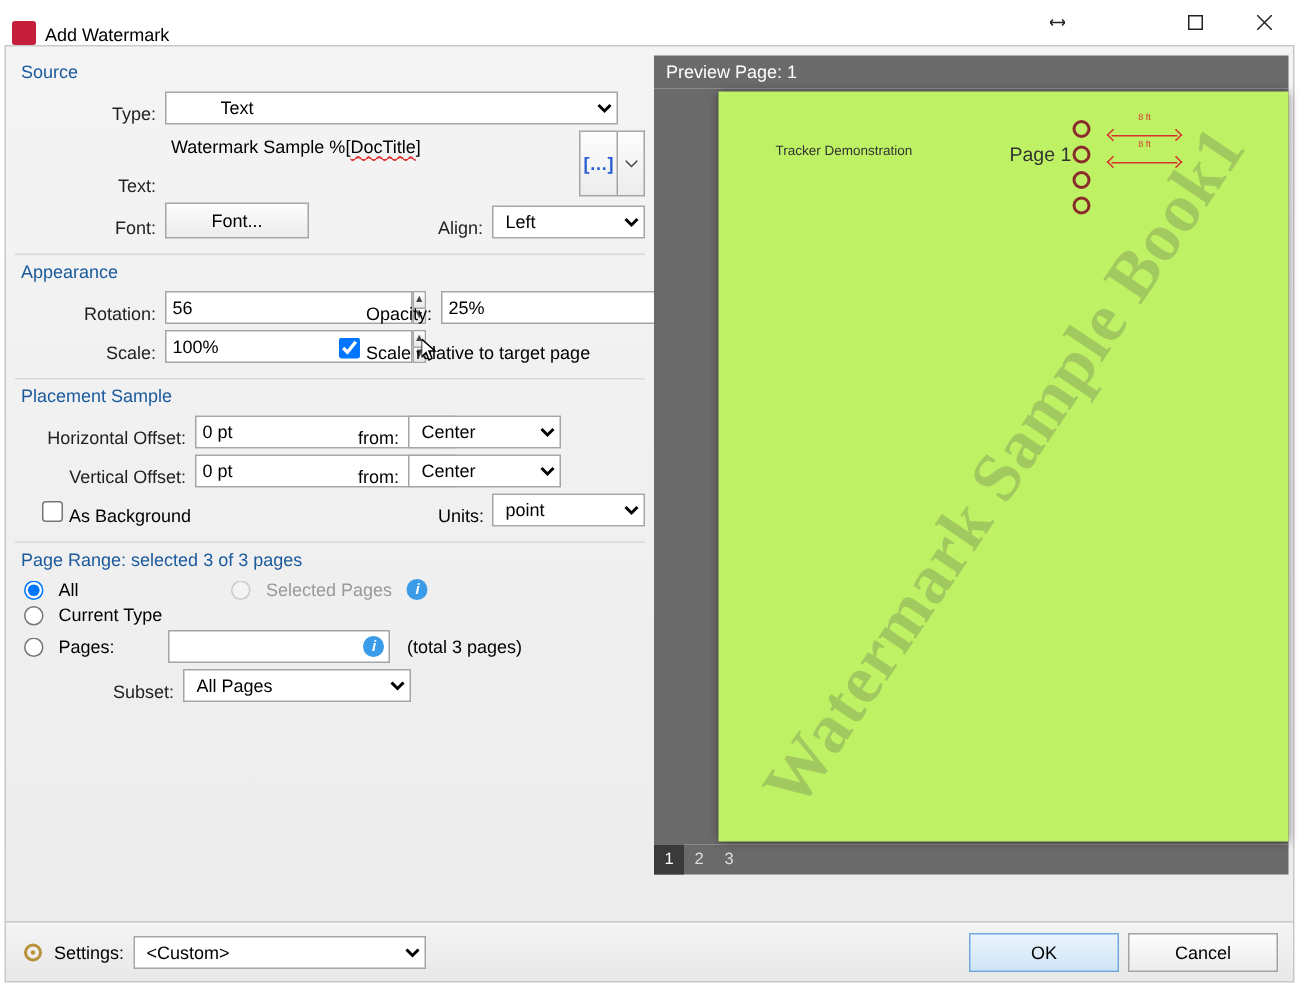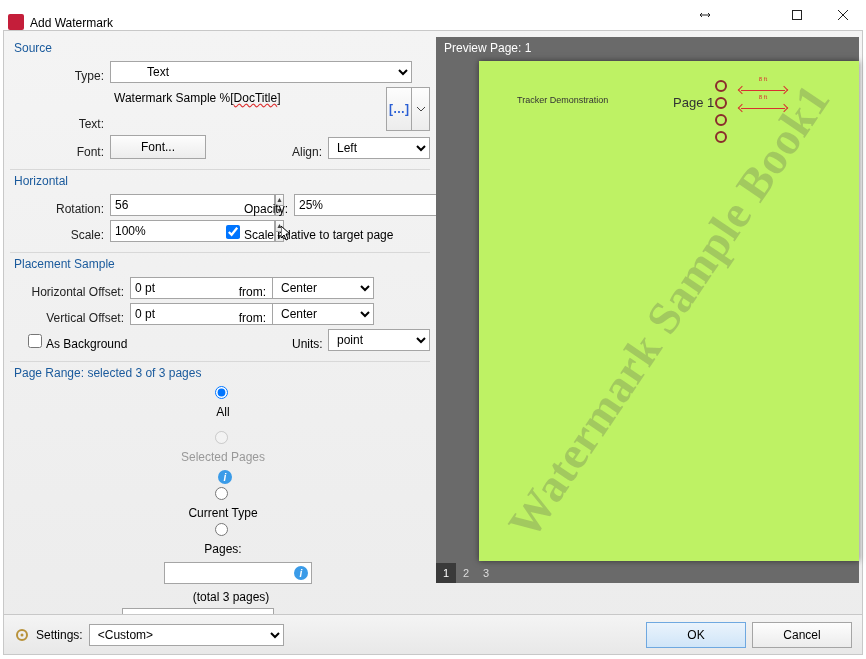--- a/index.html
+++ b/index.html
@@ -30,21 +30,21 @@
   .spin { display:flex; width:102px; }
   .spin-input { flex:1; border-right:none; }
   .spin-btns { display:flex; flex-direction:column; border:1px solid #a5a5a5; width:16px; }
   .spin-btns div { flex:1; display:flex; align-items:center; justify-content:center; background:linear-gradient(#fdfdfd,#e8e8e8); font-size:7px; line-height:1; color:#444; }
   .spin-btns div:first-child { border-bottom:1px solid #a5a5a5; }
   .chk { width:14px; height:14px; margin-right:4px; }
   .opacity-lbl { width:82px; text-align:right; padding-right:6px; }
   .from-lbl { width:36px; text-align:right; padding-right:6px; margin-left:24px;}
   .from-select { width:102px; }
   .units-select { width:102px; }
-  .radio-row { display:flex; align-items:center; margin:3px 0 3px 6px; gap:6px;flex-direction:column; }
+  .radio-row { display:flex; align-items:center; margin:3px 0 3px 6px; gap:6px; }
   input[type=radio] { margin:0 4px 0 0; }
   .info-icon { display:inline-flex; width:14px; height:14px; border-radius:50%; background:#3a9be8; color:#fff; align-items:center; justify-content:center; font-size:10px; font-weight:bold; font-style:italic; margin-left:4px;}
   .pages-input { width:148px; margin-left:30px; }
   .subset-select { width:152px; margin-left:0; }
   .preview-header { background:#6a6a6a; color:#fff; padding:4px 8px; font-size:12px; }
   .preview-body { flex:1; background:#6a6a6a; display:flex; align-items:center; justify-content:center; position:relative; }
   .page { width:380px; height:500px; background:#bef264; box-shadow:0 0 6px rgba(0,0,0,.5); position:relative; overflow:hidden;margin-left:43px; }
   .page-text { position:absolute; top:34px; left:38px; font-size:9px; color:#333;}
   .page-num { position:absolute; top:34px; left:194px; font-size:13px; color:#333;}
   .radioset { position:absolute; top:14px; left:236px; }
@@ -124,21 +124,21 @@
         <div class="lbl">Font:</div>
         <button class="font-btn">Font...</button>
         <div style="flex:1"></div>
         <div class="lbl-sm">Align:</div>
         <select class="align-select">
           <option>Left</option>
         </select>
       </div>
 
       <div style="border-top:1px solid #d8d8d8; margin-top:10px;"></div>
-      <div class="section-title">Horizontal</div>
+      <div class="section-title">Appearance</div>
 
       <div class="row">
         <div class="lbl">Rotation:</div>
         <div class="spin">
           <input class="spin-input" type="text" value="56" style="">
           <div class="spin-btns">
               <div>▲</div>
               <div>▼</div>
             </div>
         </div>
@@ -219,21 +219,21 @@
         <input type="radio" name="pr" style="">
         <span>Current Type</span>
       </div>
       <div class="radio-row">
         <input type="radio" name="pr" style="">
         <span>Pages:</span>
         <div style="position:relative; display:inline-block;">
           <input type="text" class="pages-input" style="">
           <span class="info-icon" style="position:absolute; right:4px; top:4px; margin:0;">i</span>
         </div>
-        <span style="margin-left:16px">(total 3 pages)</span>
+        <span style="margin-left:5px">(total 3 pages)</span>
       </div>
       <div class="row">
         <div class="lbl" style="width:112px; padding-left:0;">Subset:</div>
         <select class="subset-select"><option>All Pages</option></select>
       </div>
 
     </div>
 
     <div class="right">
       <div class="preview-header">Preview Page: 1</div>

